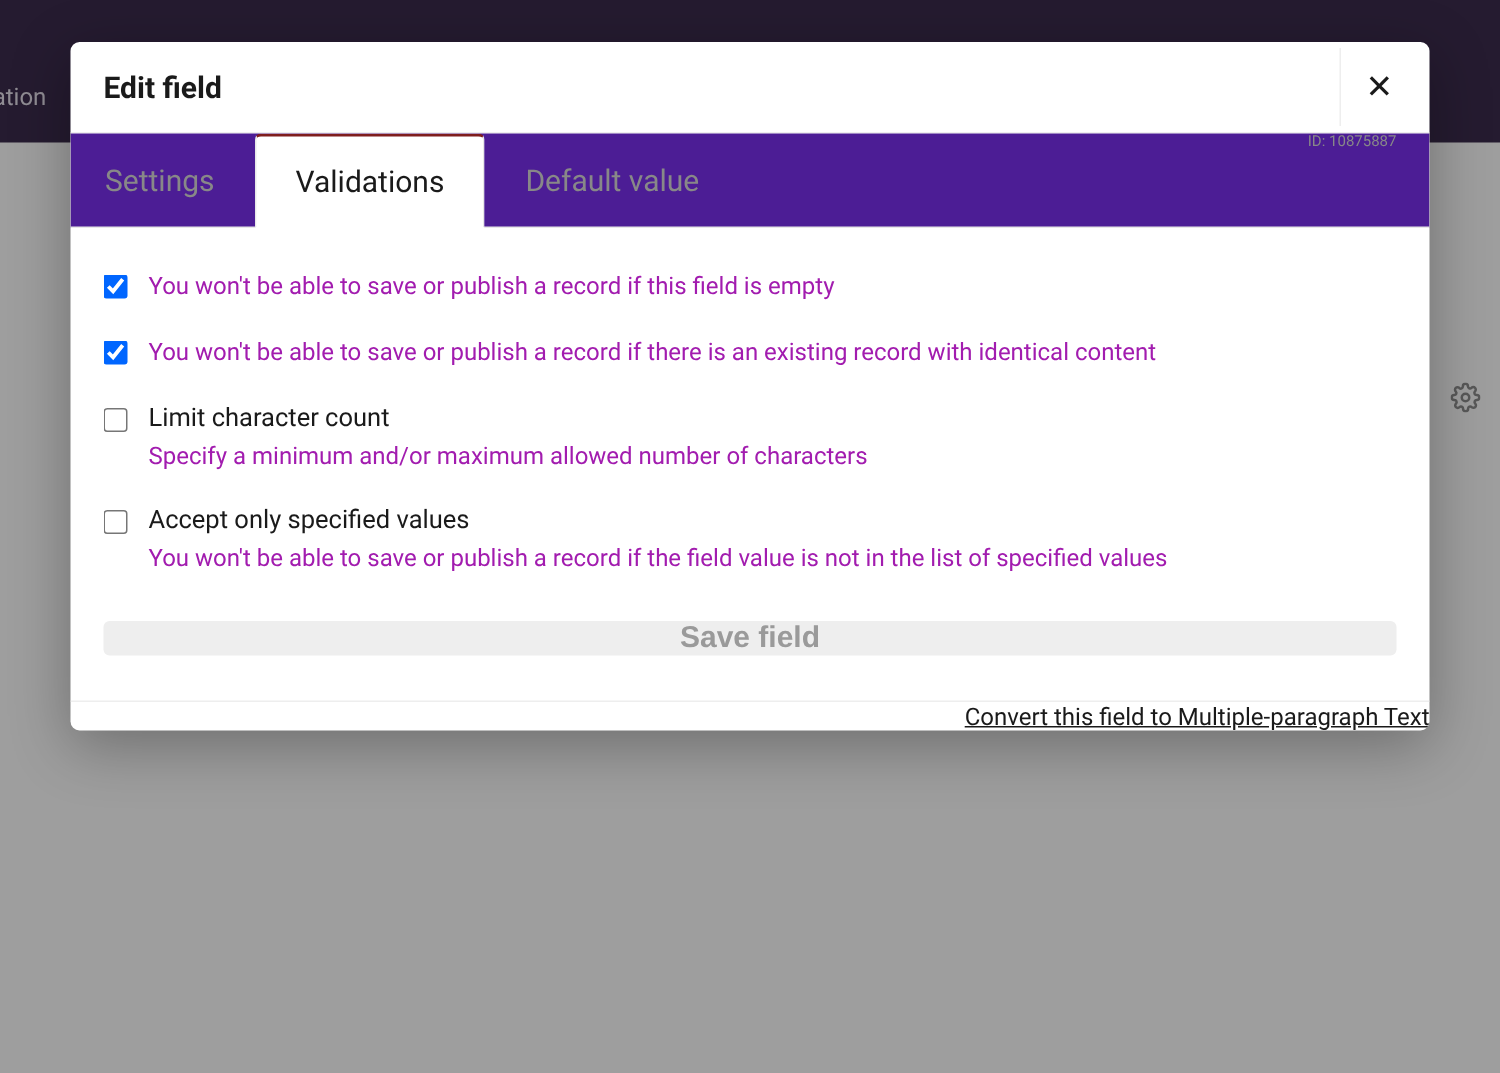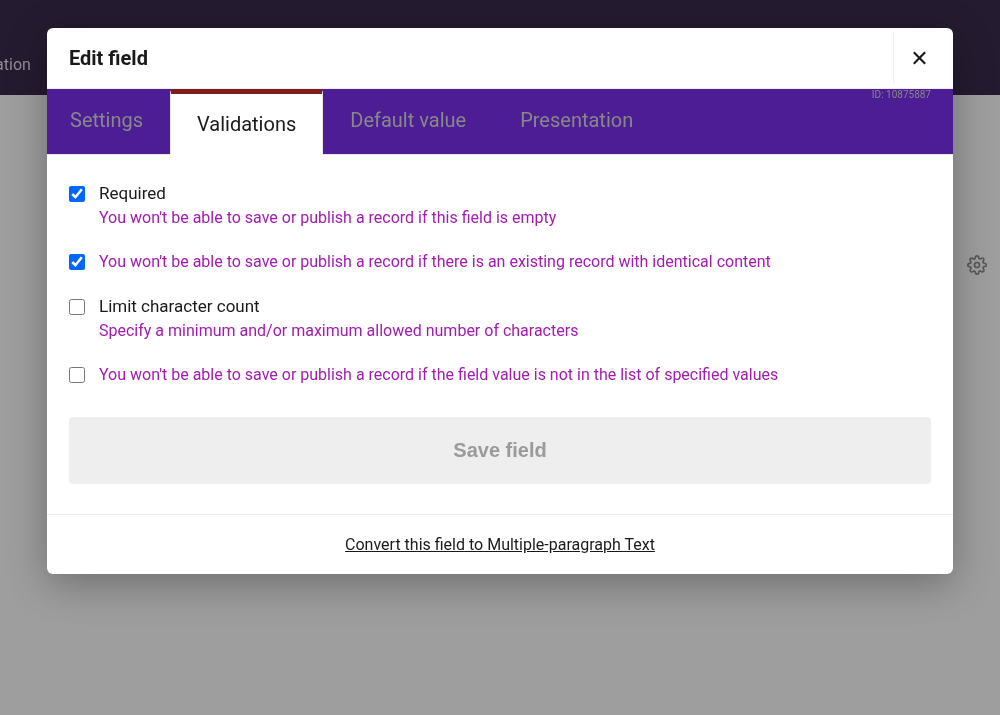--- a/index.html
+++ b/index.html
@@ -103,21 +103,21 @@
       border: 1px solid transparent;
     }
     .tab:first-child {
       padding-left: 0;
     }
     .tab.active {
       background: #fff;
       color: #1a1a1a;
       border-left: 1px solid #e8e8e8;
       border-right: 1px solid #e8e8e8;
-      border-top: 5px solid #7f1d1d;
+      border-top: 2px solid #7f1d1d;
       margin-bottom: -1px;
       border-radius: 4px 4px 0 0;
     }
     .tab-id {
       margin-left: auto;
       font-size: 10px;
       color: #888;
     }
     .modal-body {
       padding: 28px 22px 30px 22px;
@@ -148,34 +148,32 @@
       margin-bottom: 4px;
     }
     .option-desc {
       font-size: 16px;
       color: #a21caf;
       line-height: 1.4;
     }
     .save-btn {
       display: block;
       width: 100%;
-      padding: 22px;
       background: #eeeeee;
       border: none;
       border-radius: 4px;
       font-size: 20px;
       font-weight: 600;
       color: #9a9a9a;
       cursor: pointer;
       text-align: center;
     }
     .modal-footer {
       border-top: 1px solid #eee;
-      padding: 20px;
-      text-align: center;
+      text-align: right;
     }
     .convert-link {
       font-size: 16px;
       color: #1a1a1a;
       text-decoration: underline;
       cursor: pointer;
     }
   </style>
 </head>
 <body>
@@ -197,30 +195,28 @@
     <div class="modal-title">Edit field</div>
     <div class="close-btn">
       <span>✕</span>
     </div>
   </div>
 
   <div class="tab-bar">
     <div class="tab">Settings</div>
     <div class="tab active">Validations</div>
     <div class="tab">Default value</div>
-    <div class="tab">Presentation</div>
     <div class="tab-id">ID: 10875887</div>
   </div>
 
   <div class="modal-body">
 
     <div class="option-row">
       <input type="checkbox" class="checkbox" checked="" style="">
       <div class="option-content">
-        <div class="option-title">Required</div>
         <div class="option-desc">You won't be able to save or publish a record if this field is empty</div>
       </div>
     </div>
 
     <div class="option-row">
       <input type="checkbox" class="checkbox" checked="" style="">
       <div class="option-content">
         <div class="option-desc">You won't be able to save or publish a record if there is an existing record with identical content</div>
       </div>
     </div>
@@ -230,20 +226,21 @@
       <div class="option-content">
         <div class="option-title">Limit character count</div>
         <div class="option-desc">Specify a minimum and/or maximum allowed number of characters</div>
       </div>
     </div>
 
 
     <div class="option-row">
       <input type="checkbox" class="checkbox" style="">
       <div class="option-content">
+        <div class="option-title">Accept only specified values</div>
         <div class="option-desc">You won't be able to save or publish a record if the field value is not in the list of specified values</div>
       </div>
     </div>
 
     <button class="save-btn">Save field</button>
   </div>
 
   <div class="modal-footer">
     <span class="convert-link">Convert this field to Multiple-paragraph Text</span>
   </div>

